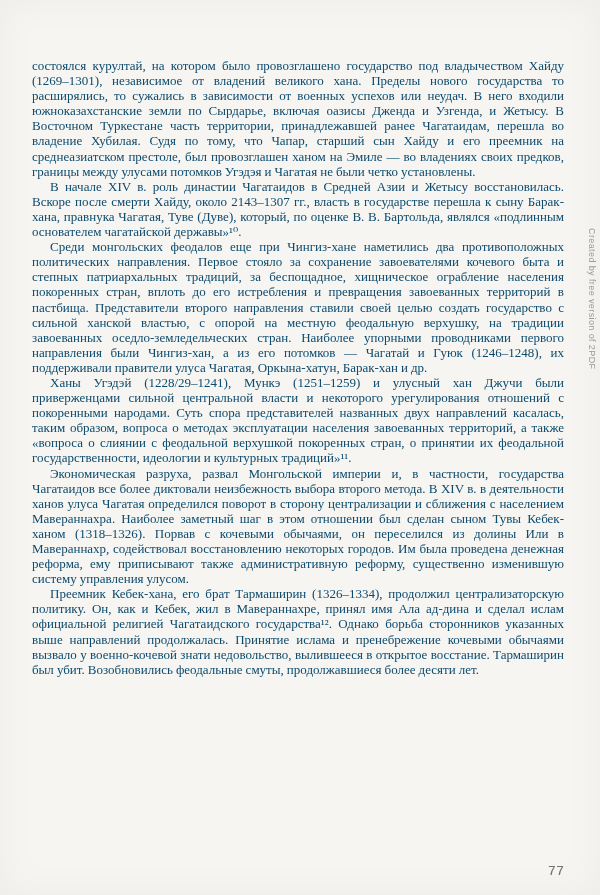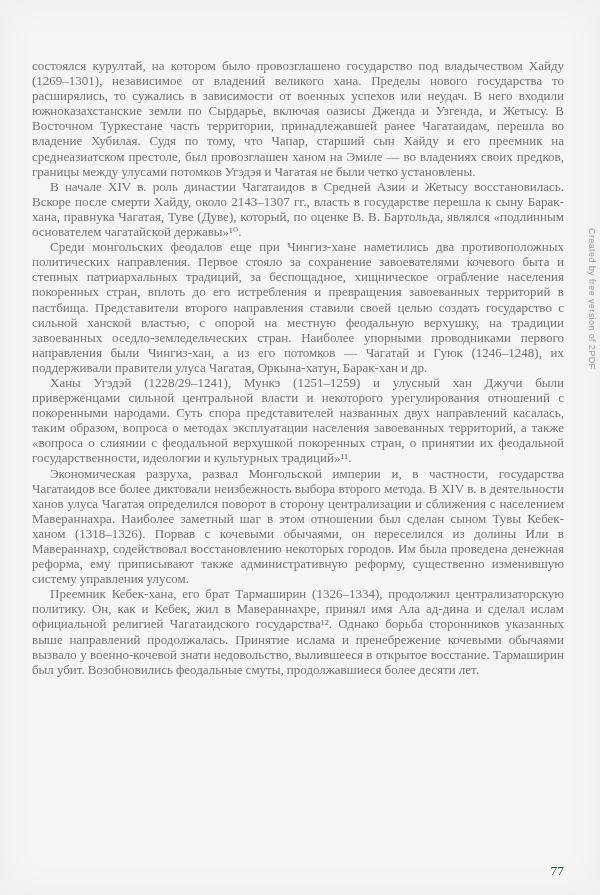--- a/index.html
+++ b/index.html
@@ -15,38 +15,38 @@
     background: #f6f5f1;
     box-sizing: border-box;
     padding: 58px 34px 0 32px;
     overflow: hidden;
     box-shadow: inset 0 0 40px rgba(0,0,0,0.04);
   }
   .text-block {
     font-family: "Liberation Serif", "DejaVu Serif", serif;
     font-size: 13px;
     line-height: 15.1px;
-    color: #737373;
+    color: #0c4a6e;
     text-align: justify;
     width: 532px;
   }
   .text-block p {
     margin: 0;
     word-spacing: -0.2px;
   }
   .text-block p.indent {
     text-indent: 18px;
   }
   .page-number {
     position: absolute;
     right: 36px;
     bottom: 16px;
-    font-family: Liberation Serif, serif;
+    font-family: Liberation Mono, monospace;
     font-size: 13.5px;
-    color: #14532d;
+    color: #737373;
   }
   .watermark {
     position: absolute;
     top: 228px;
     right: 3px;
     writing-mode: vertical-rl;
     font-family: "Liberation Sans", "DejaVu Sans", sans-serif;
     font-size: 9px;
     letter-spacing: 0.4px;
     color: #9b9a96;

